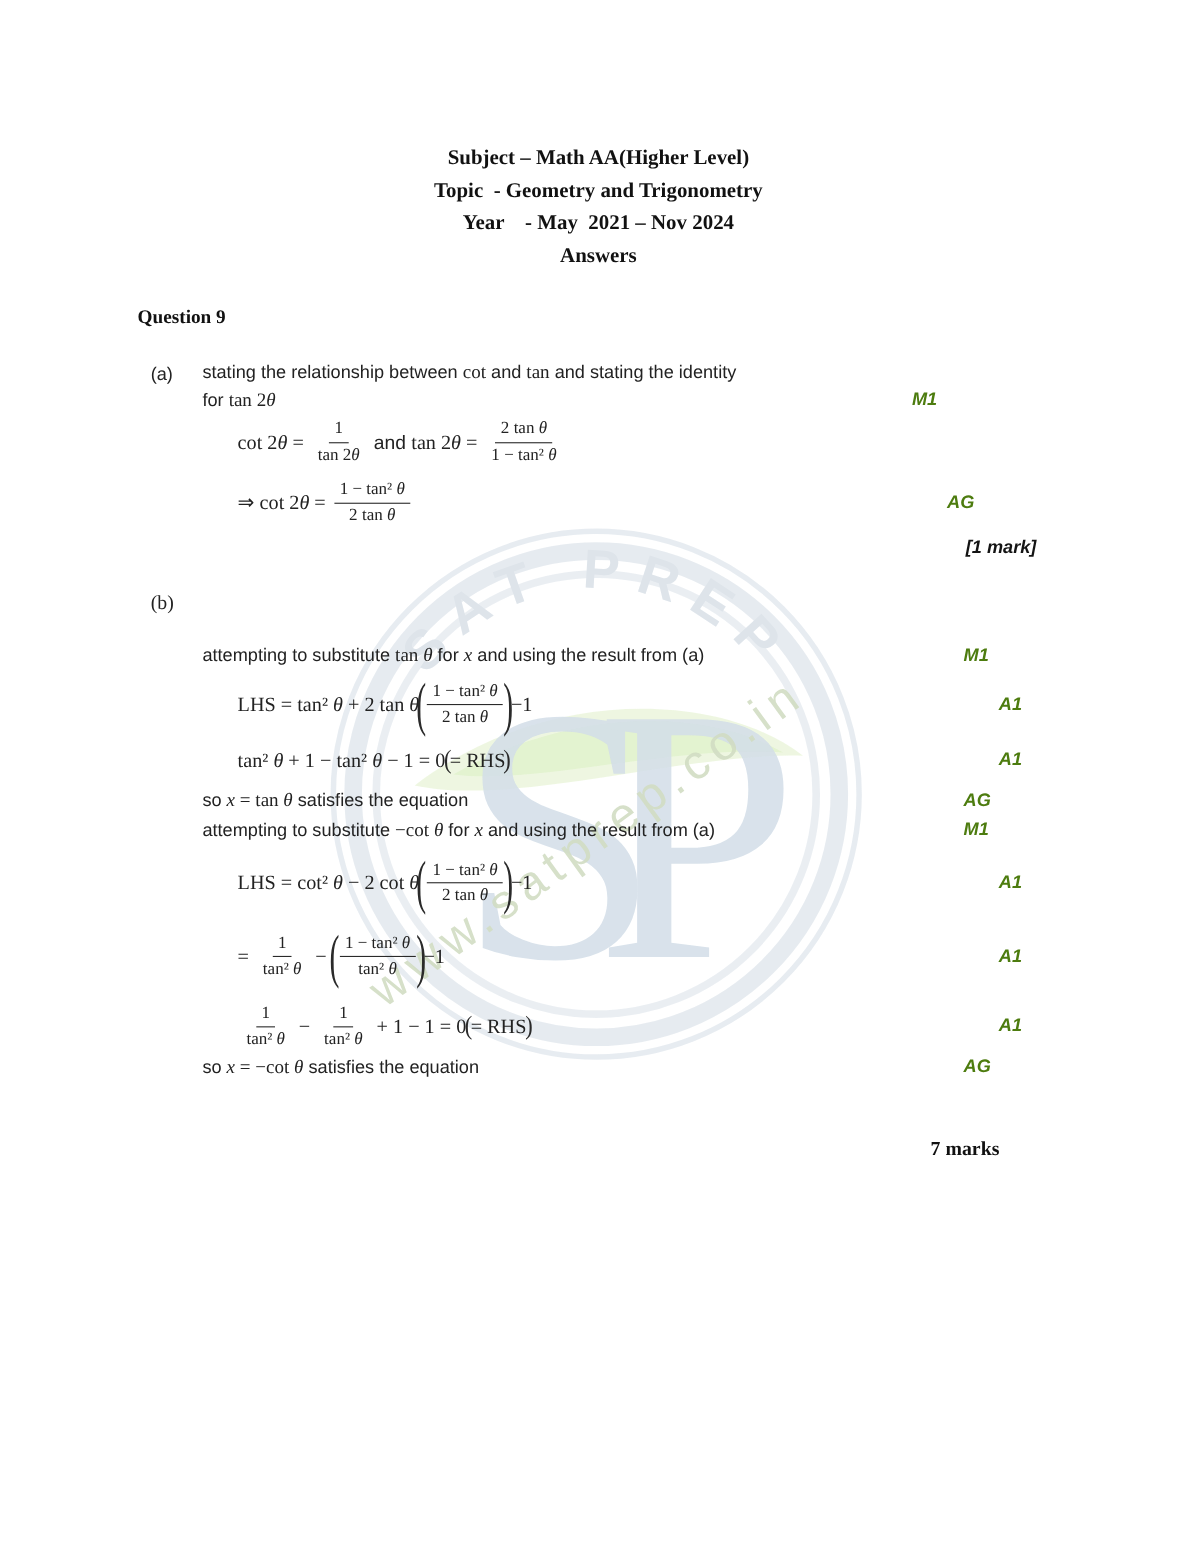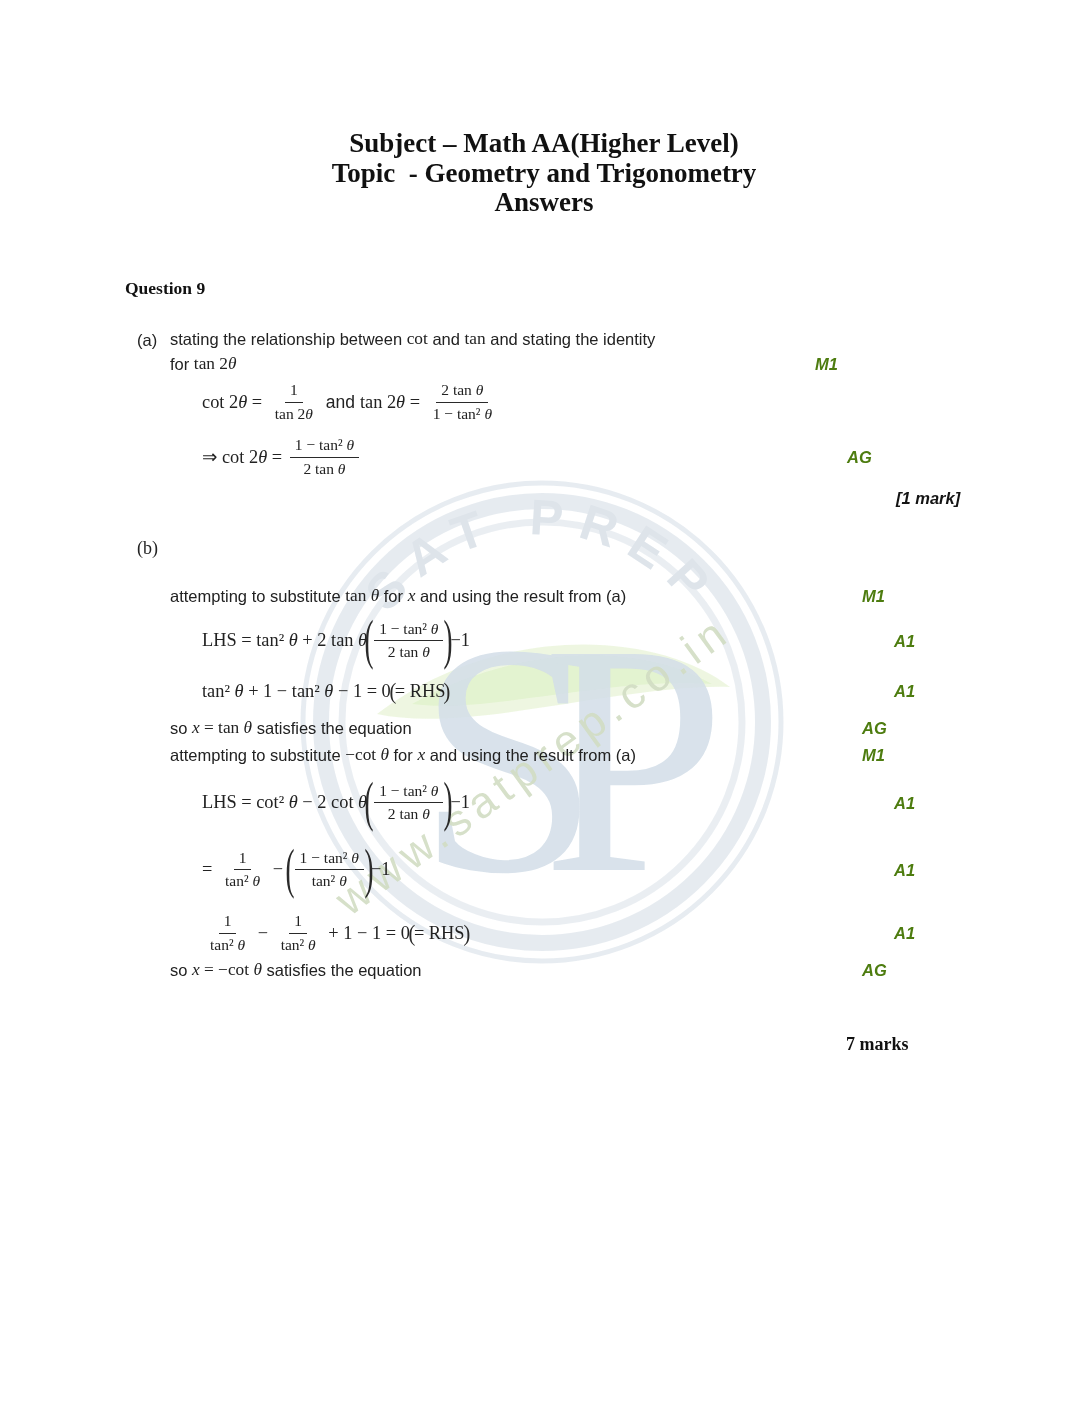--- a/index.html
+++ b/index.html
@@ -8,30 +8,30 @@
   
   .wm{position:absolute;left:272px;top:452px;z-index:0;opacity:0.8;}
   .wm-arc{font-family:"Liberation Sans",sans-serif;font-weight:bold;font-size:50px;
           letter-spacing:14px;fill:#d6dee6;}
   .wm-sp{font-family:"Liberation Serif",serif;font-size:330px;letter-spacing:-58px;
          fill:#c7d5e2;opacity:0.85;}
   .wm-url{font-family:"Liberation Sans",sans-serif;font-size:44px;letter-spacing:7px;
           fill:#c6d4b4;opacity:0.9;}
   
   .header{position:absolute;left:0;top:129px;width:100%;text-align:center;z-index:1;
-          font-family:"Liberation Serif",serif;font-weight:bold;font-size:27px;
+          font-family:"Liberation Serif",serif;font-weight:bold;font-size:19px;
           line-height:29.5px;color:#111;}
   .header div{white-space:pre;}
   .qtitle{position:absolute;left:125px;top:278px;z-index:1;
           font-family:"Liberation Serif",serif;font-weight:bold;font-size:17.5px;color:#111;}
   
   .plabel{position:absolute;z-index:1;font-size:16.5px;color:#222;}
   .plabel.serif{font-family:"Liberation Serif",serif;font-size:18px;}
   
-  .row{position:absolute;left:170px;width:903px;display:flex;align-items:center;
+  .row{position:absolute;left:184px;width:903px;display:flex;align-items:center;
        z-index:1;font-size:16.5px;height:24px;color:#222;}
   .row.eq{font-size:17.5px;font-family:"Liberation Serif",serif;margin-left:32px;}
   .math{display:flex;align-items:center;flex-wrap:nowrap;}
   .seg-s{font-family:"Liberation Sans",sans-serif;white-space:pre;}
   .seg-m{font-family:"Liberation Serif",serif;white-space:pre;font-size:105%;}
   .seg-m i,.frac i{font-style:italic;}
   .frac{display:inline-flex;flex-direction:column;align-items:center;vertical-align:middle;
         font-family:"Liberation Serif",serif;font-size:15.5px;line-height:1.3;margin:0 3px;}
   .fnum{padding:0 5px 1px;border-bottom:1.4px solid #2a2a2a;white-space:pre;}
   .fden{padding:1px 5px 0;white-space:pre;}
@@ -66,20 +66,21 @@
     <text class="wm-sp" x="270" y="418" text-anchor="middle">SP</text>
     <text class="wm-arc">
       <textPath href="#wmarc" startOffset="50%" text-anchor="middle">SAT PREP</textPath>
     </text>
     <text class="wm-url" x="270" y="325" text-anchor="middle" transform="rotate(-36 270 325)">www.satprep.co.in</text>
   </svg>
 
   <div class="header">
     <div>Subject – Math AA(Higher Level)</div>
     <div>Topic  - Geometry and Trigonometry</div>
+    <div>Year    - May  2021 – Nov 2024</div>
     <div>Answers</div>
   </div>
 
   <div class="qtitle">Question 9</div>
 
   <div class="plabel" style="left:137px;top:331px">(a)</div>
 
   <div class="row row-a" style="top:327px">
     <div class="math">
         <span class="seg-s">stating the relationship between </span>
@@ -120,21 +121,21 @@
     <div class="math">
         <span class="seg-m">⇒ cot 2<i>θ</i> = </span>
         <span class="frac">
           <span class="fnum">1 − tan² <i>θ</i></span>
           <span class="fden">2 tan <i>θ</i></span>
         </span>
       </div>
     <span class="mark">AG</span>
   </div>
 
-  <div class="marknote" style="left:896px;top:489px">[1 mark]</div>
+  <div class="marknote" style="left:878px;top:489px">[1 mark]</div>
 
   <div class="plabel serif" style="left:137px;top:538px">(b)</div>
 
   <div class="row row-b" style="top:584px">
     <div class="math">
         <span class="seg-s">attempting to substitute </span>
         <span class="seg-m">tan <i>θ</i></span>
         <span class="seg-s"> for </span>
         <span class="seg-m"><i>x</i></span>
         <span class="seg-s"> and using the result from (a)</span>

